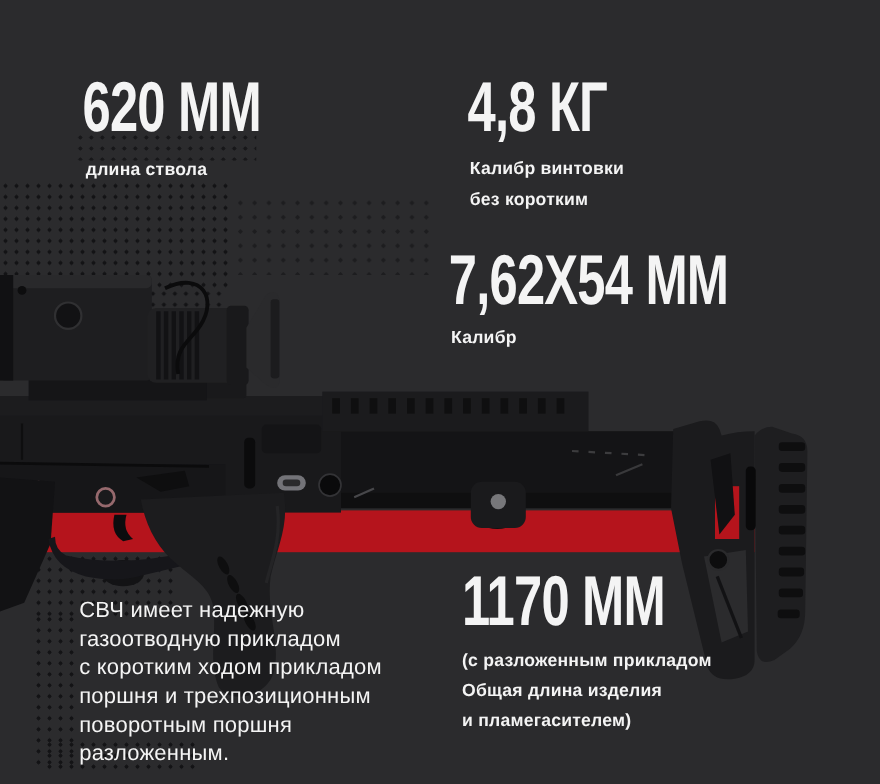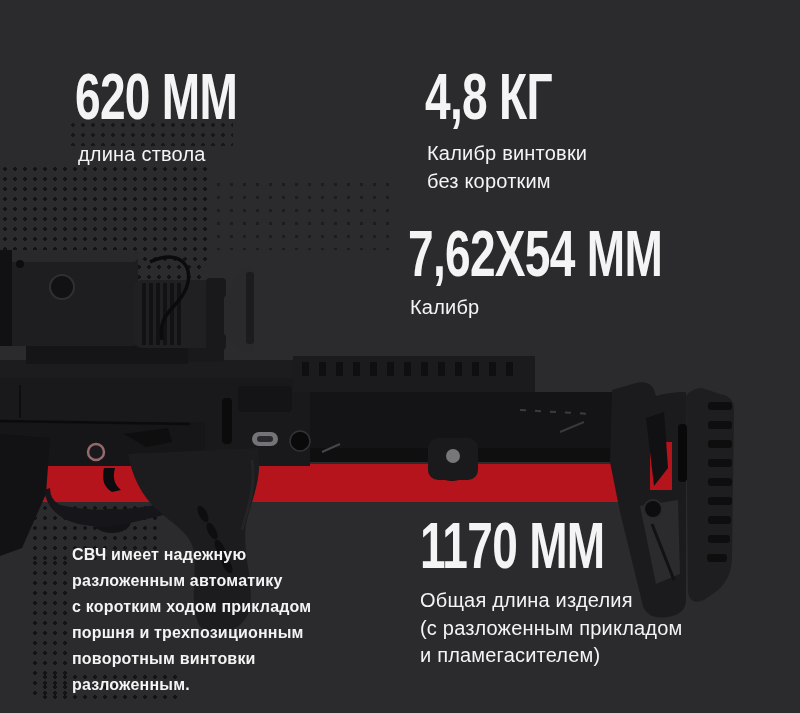--- a/index.html
+++ b/index.html
@@ -33,34 +33,34 @@
   .rifle-svg{position:absolute;left:0;top:0;}
   .band-fill{fill:var(--red-band);}
   .bg-fill{fill:var(--background);}
   
   .stat{position:absolute;}
   .value{height:64px;line-height:64px;white-space:nowrap;}
   .value .cond{
     display:inline-block;transform:scaleX(.72);transform-origin:0 50%;
     font-size:64px;font-weight:700;letter-spacing:-1px;color:var(--text);
   }
-  .label{font-size:20px;font-weight:400;line-height:27.5px;letter-spacing:.2px;color:var(--text);}
+  .label{font-size:16px;font-weight:700;line-height:27.5px;letter-spacing:.2px;color:var(--text);}
   .label span{display:block;}
   .s-barrel{left:75px;top:65px;}
   .s-barrel .label{margin-top:12px;margin-left:3px;}
   .s-mass{left:425px;top:65px;}
   .s-mass .label{margin-top:11px;margin-left:2px;}
   .s-caliber{left:408px;top:222px;}
   .s-caliber .label{margin-top:8px;margin-left:2px;}
   .s-length{left:420px;top:514px;}
   .s-length .label{margin-top:9px;}
   
   .description{
     position:absolute;left:72px;top:542px;width:330px;
-    font-size:16px;font-weight:700;line-height:26px;letter-spacing:.2px;color:var(--text);
+    font-size:20px;font-weight:400;line-height:26px;letter-spacing:.2px;color:var(--text);
   }
   .description span{display:block;}
 </style>
 </head>
 <body>
 
 <div class="stage">
 
   <div class="dots d1"></div>
   <div class="dots d2"></div>
@@ -223,28 +223,28 @@
     <div class="label">
       <span>Калибр</span>
     </div>
   </div>
 
   <div class="stat s-length">
     <div class="value">
       <span class="cond">1170 ММ</span>
     </div>
     <div class="label">
+      <span>(с разложенным прикладом</span>
       <span>Общая длина изделия</span>
-      <span>(с разложенным прикладом</span>
       <span>и пламегасителем)</span>
     </div>
   </div>
 
   <div class="description">
     <span>СВЧ имеет надежную</span>
-    <span>разложенным автоматику</span>
+    <span>газоотводную прикладом</span>
     <span>с коротким ходом прикладом</span>
     <span>поршня и трехпозиционным</span>
-    <span>поворотным винтовки</span>
+    <span>поворотным поршня</span>
     <span>разложенным.</span>
   </div>
 
 </div>
 
 </body></html>

